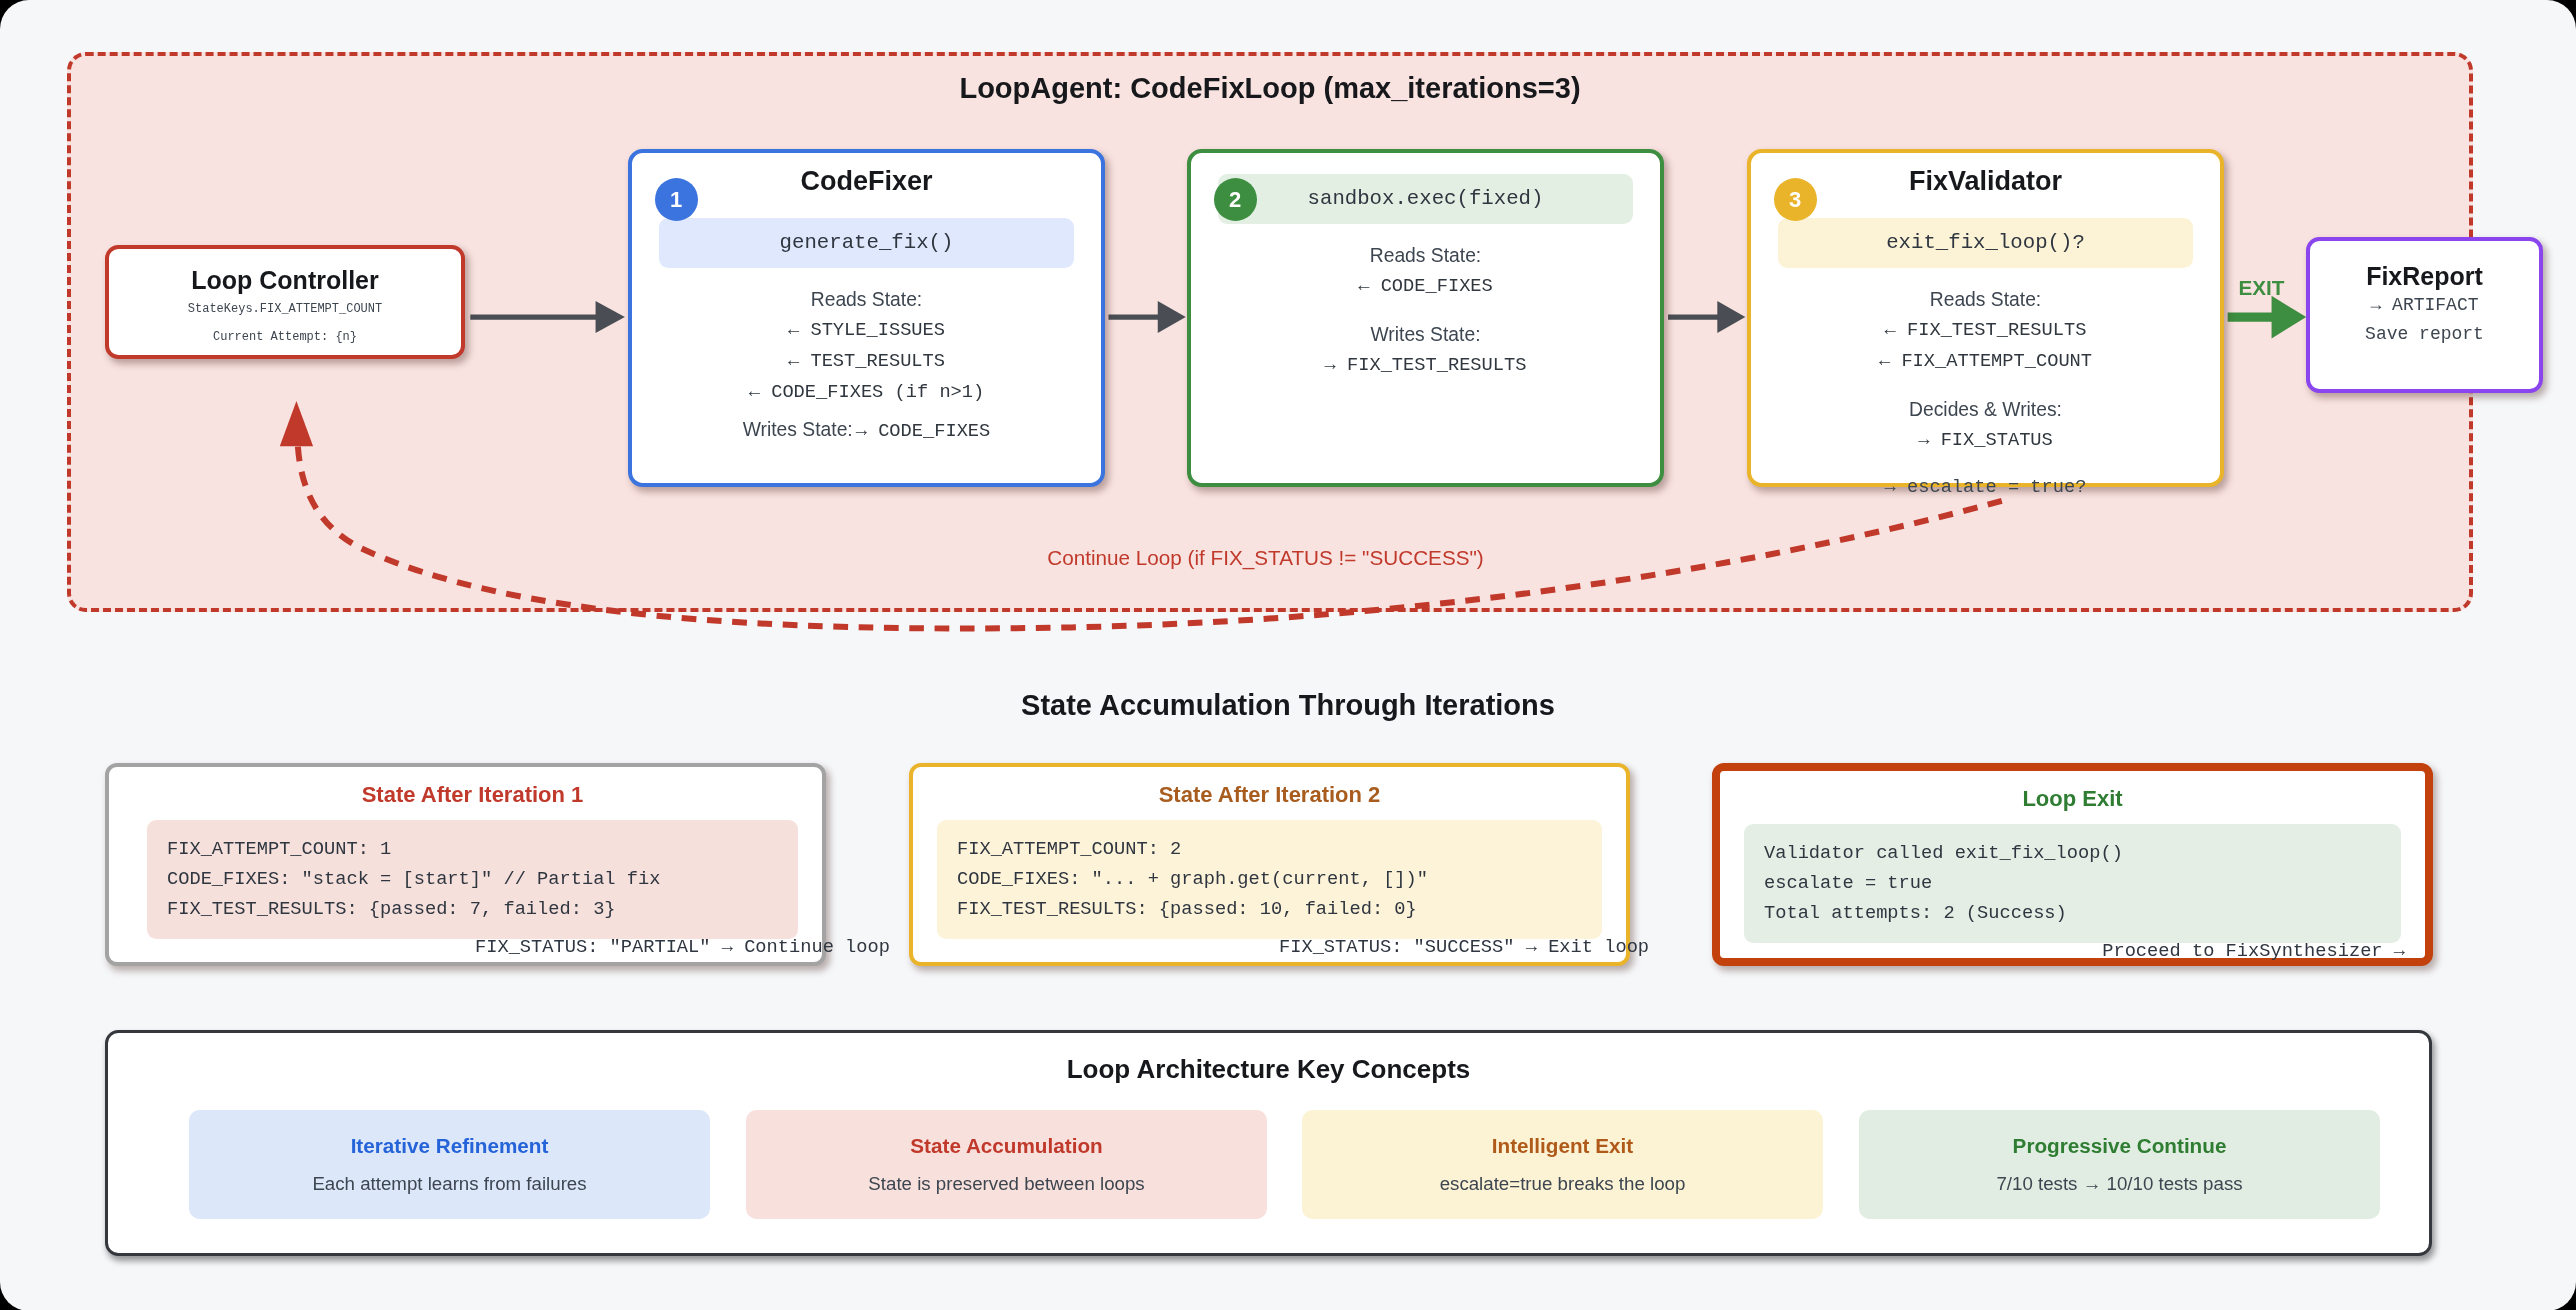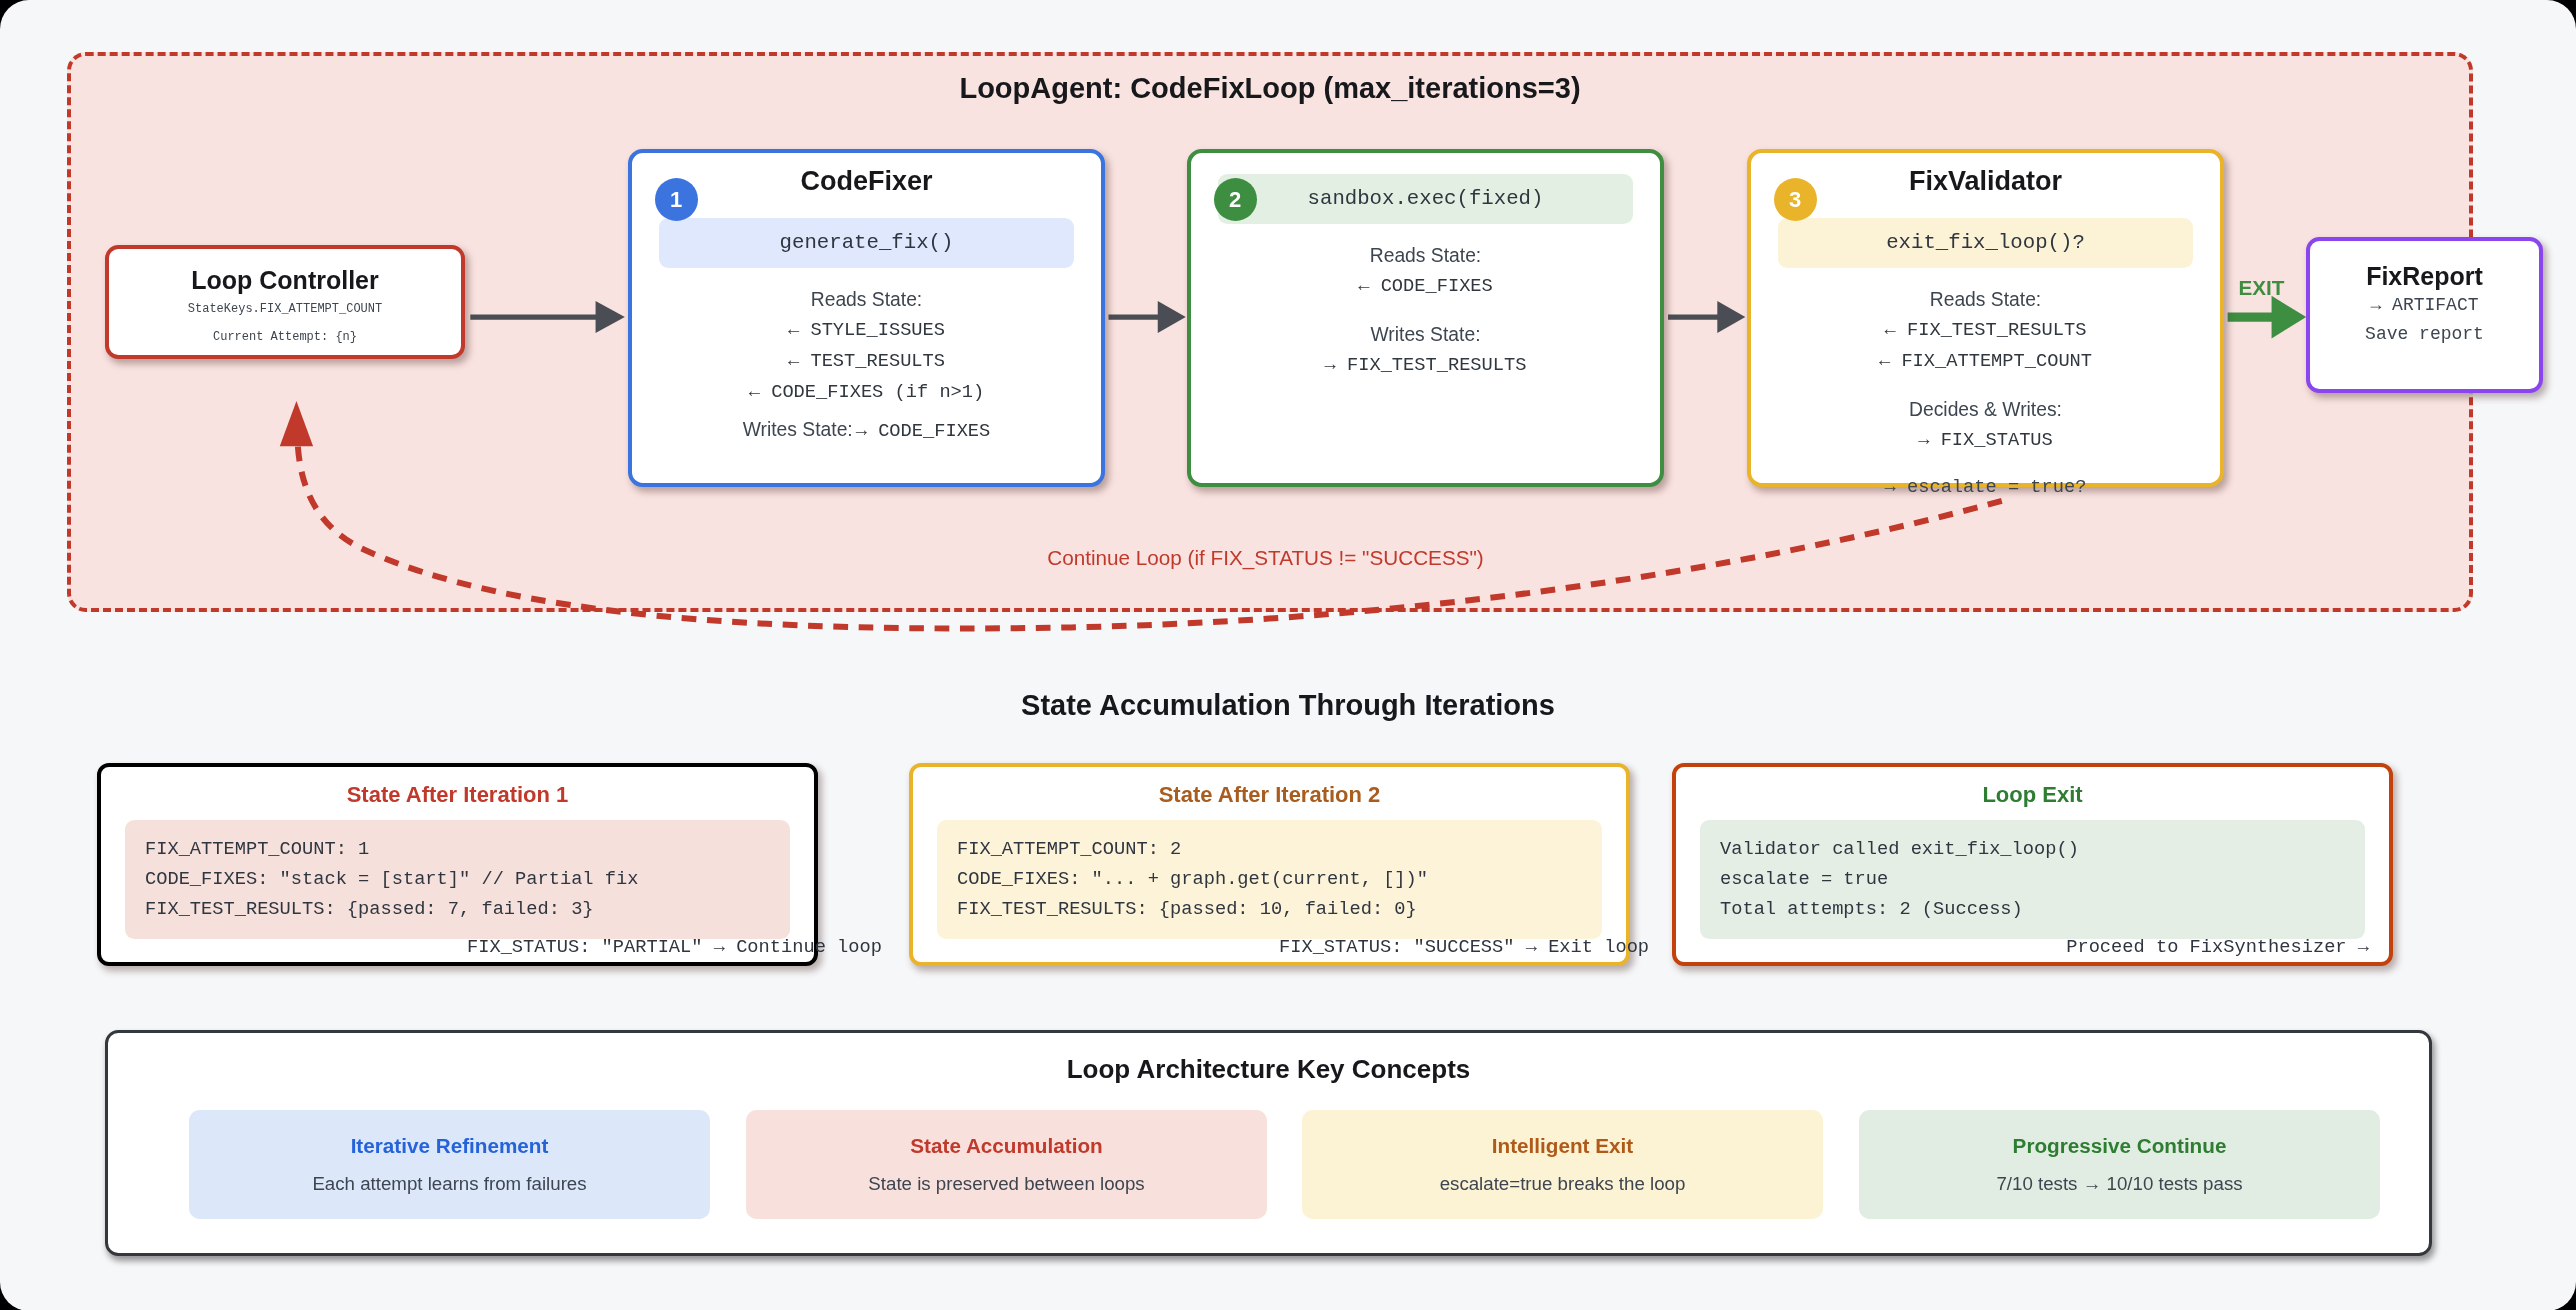--- a/index.html
+++ b/index.html
@@ -44,23 +44,23 @@
   .report{left:2306px;top:237px;width:237px;height:156px;border:4px solid #8a45ee;border-radius:13.3px;text-align:center;}
   .report-title{margin-top:21px;font-size:25px;font-weight:bold;color:#16181c;}
   .report .mono{line-height:29px;color:#3d4650;font-size:18px;}
   .report .mono:first-of-type{margin-top:9.3px;}
 
   .continue-label{position:absolute;left:999px;top:546px;width:533px;text-align:center;font-size:20.7px;color:#c0392b;z-index:2;}
 
   
   .state-heading{position:absolute;left:0;top:689px;width:100%;text-align:center;font-size:29px;font-weight:bold;color:#16181c;z-index:2;}
   .state-box{top:763px;width:721px;height:203px;border-radius:12px;text-align:center;}
-  .state-box.red{left:97px;border:4px solid #000000;}
+  .state-box.red{left:105px;border:4px solid #a3a3a3;padding-left:14px;}
   .state-box.amber{left:909px;border:4px solid #eab42a;}
-  .state-box.green{left:1672px;border:4px solid #c2410c;}
+  .state-box.green{left:1712px;border:8px solid #c2410c;}
   .state-title{margin-top:14.7px;font-size:22px;font-weight:bold;}
   .red .state-title{color:#c0392b;}
   .amber .state-title{color:#a85c1e;}
   .green .state-title{color:#2e7d32;}
   .state-code{margin:12px 24px 0;border-radius:9.3px;padding:14.7px 20px;text-align:left;}
   .red .state-code{background:#f6e0dc;}
   .amber .state-code{background:#fdf3d8;}
   .green .state-code{background:#e4eee5;}
   .code-line{font-family:"Liberation Mono",monospace;font-size:18.7px;line-height:30px;color:#2f3640;white-space:nowrap;}
   .state-footer{position:absolute;top:169px;left:366px;font-family:"Liberation Mono",monospace;font-size:18.7px;color:#2f3640;white-space:nowrap;text-align:left;}

